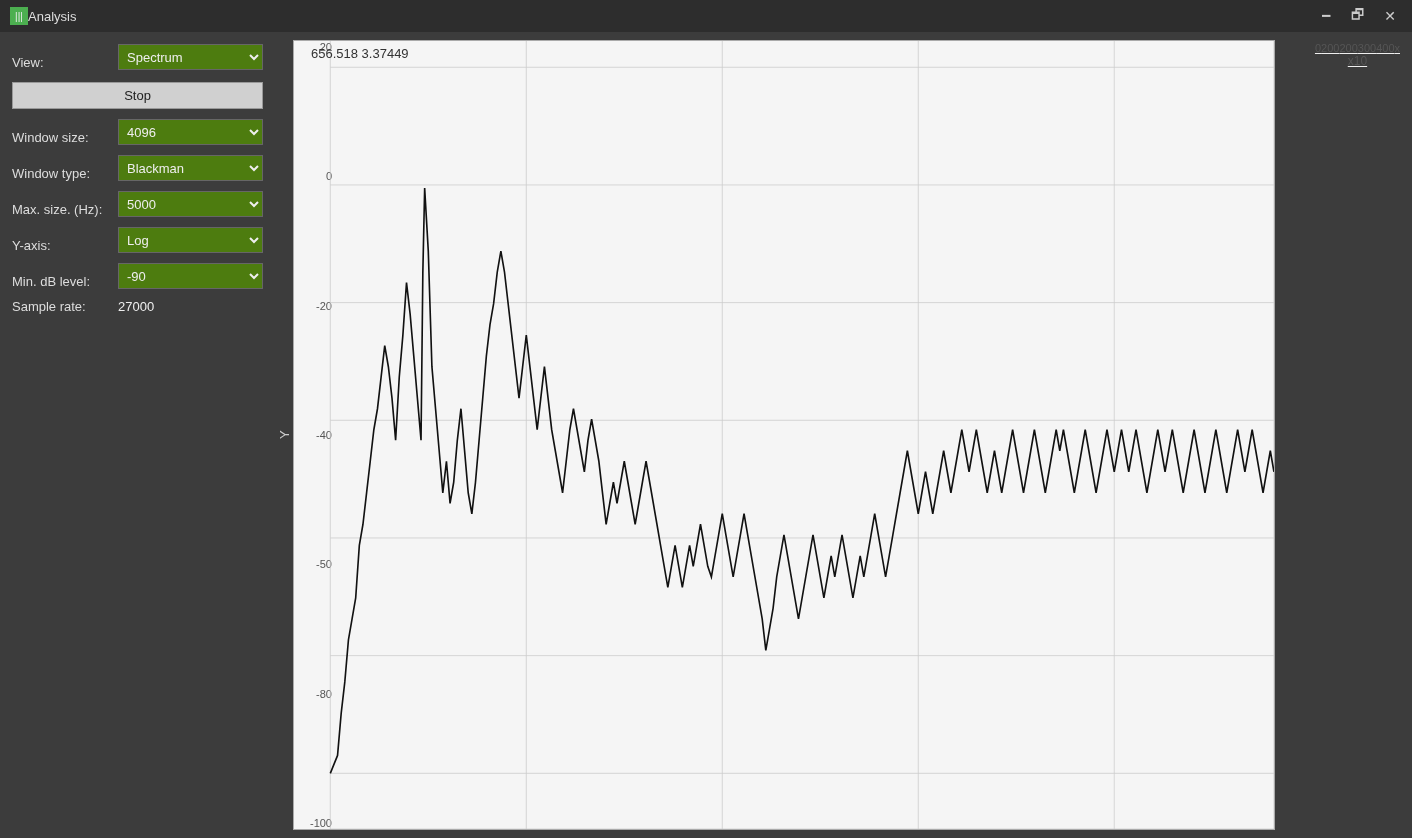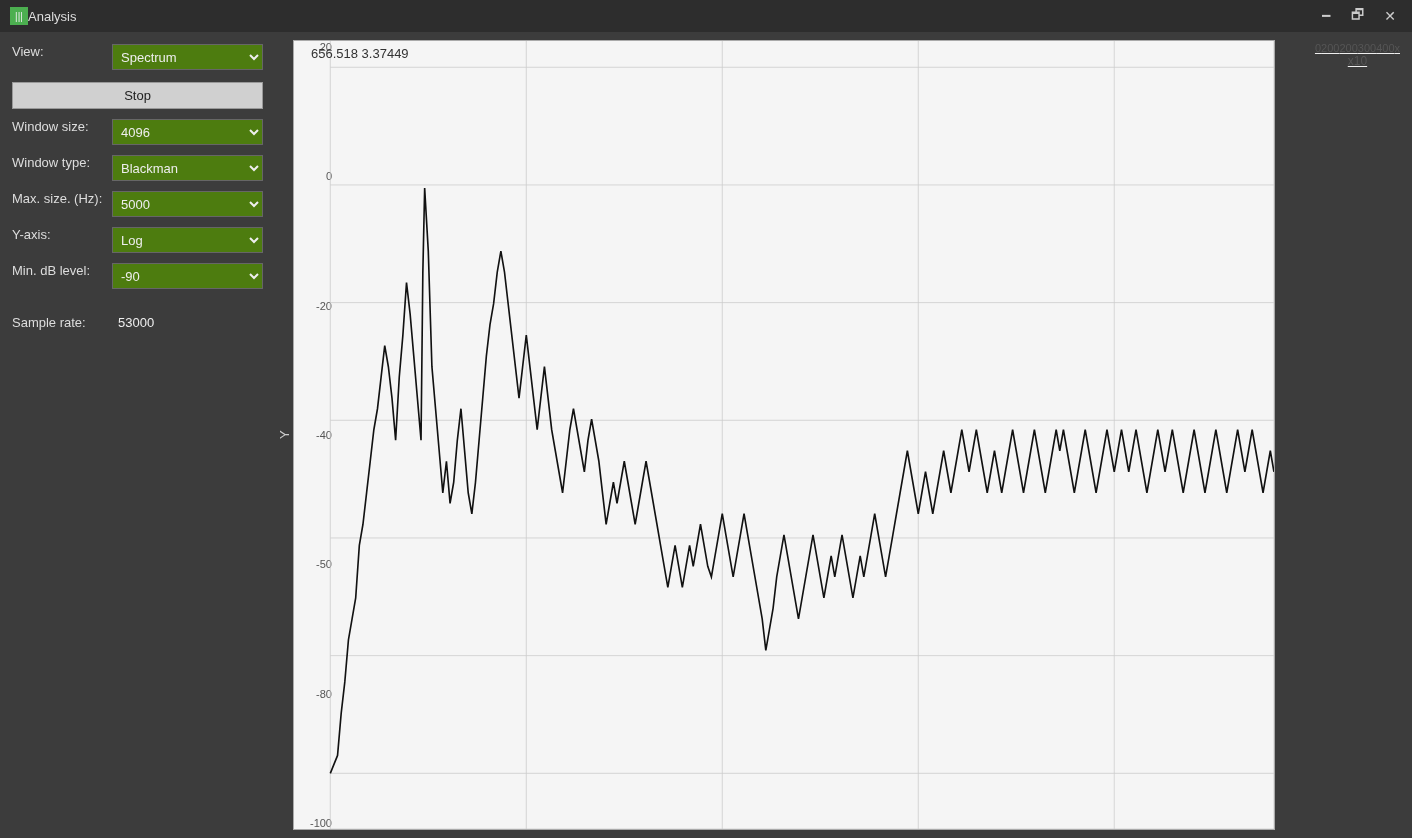--- a/index.html
+++ b/index.html
@@ -64,21 +64,22 @@
       width: 275px;
       background: #3c3c3c;
       padding: 12px;
       display: flex;
       flex-direction: column;
       gap: 10px;
       flex-shrink: 0;
     }
     .form-row {
       display: flex;
-      align-items: flex-start;
+      align-items: flex-end;
+      gap: 6px;
     }
     .form-row label {
       min-width: 100px;
       color: #ddd;
       font-size: 13px;
     }
     .form-row select {
       flex: 1;
       background: #4d7c0f;
       color: #eee;
@@ -93,21 +94,20 @@
       color: #222;
       border: 1px solid #999;
       padding: 5px 10px;
       font-size: 13px;
       cursor: pointer;
       margin-top: 2px;
     }
     .sample-rate-row {
       display: flex;
       gap: 6px;
-      margin-top: 16px;
     }
     .sample-rate-row label {
       min-width: 100px;
       color: #ddd;
       font-size: 13px;
     }
     .sample-rate-val {
       color: #eee;
       font-size: 13px;
     }
@@ -281,21 +281,21 @@
       <select>
         <option>-60</option>
         <option>-70</option>
         <option>-80</option>
         <option selected="">-90</option>
         <option>-100</option>
       </select>
     </div>
     <div class="sample-rate-row">
       <label>Sample rate:</label>
-      <span class="sample-rate-val">53000</span>
+      <span class="sample-rate-val">27000</span>
     </div>
   </div>
 
   <div class="chart-area">
     <div class="chart-container">
       <div class="cursor-readout">656.518 3.37449</div>
       <div class="chart-inner">
         <div class="y-axis-label">Y</div>
         <div class="chart-with-axes">
           <div class="chart-plot-area">

